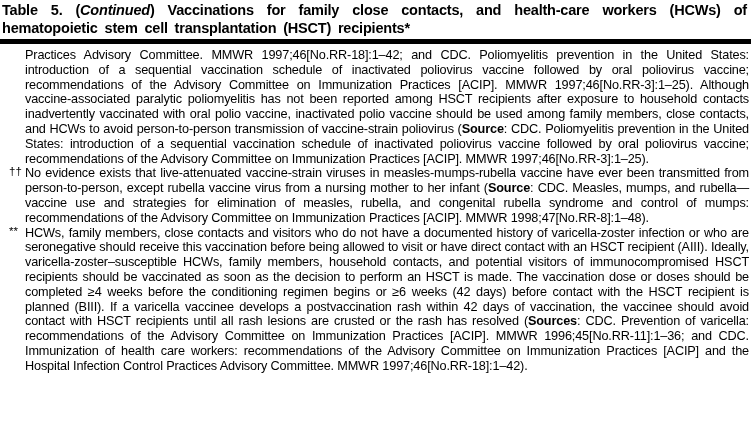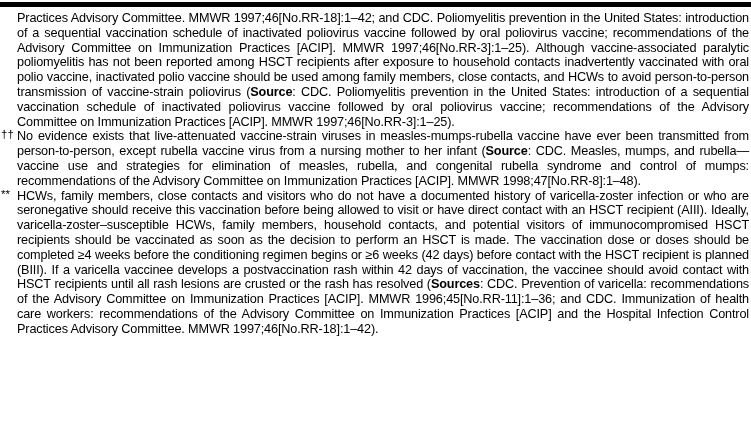--- a/index.html
+++ b/index.html
@@ -23,21 +23,21 @@
     text-align: justify;
     color: #000000;
   }
   .title .cont { font-style: italic; }
   .rule {
     height: 5px;
     background: #000000;
     margin: 2px 0 3px 0;
   }
   .footnotes {
-    padding: 1px 2px 0 0;
+    padding: 1px 2px 0 8px;
     font-size: 12.7px;
     line-height: 14.8px;
     letter-spacing: -0.15px;
     color: #000000;
   }
   .footnote {
     position: relative;
     padding-left: 17px;
     text-align: justify;
   }
@@ -48,20 +48,23 @@
     font-size: 11.5px;
     letter-spacing: 0;
   }
   .src { font-weight: bold; }
 </style>
 </head>
 <body>
 
 <div class="page">
 
+  <div class="title">
+    <span>Table 5. (</span><span class="cont">Continued</span><span>) Vaccinations for family close contacts, and health-care workers (HCWs) of hematopoietic stem cell transplantation (HSCT) recipients*</span>
+  </div>
 
   <div class="rule"></div>
 
   <div class="footnotes">
 
     <div class="footnote">
       <span>Practices Advisory Committee. MMWR 1997;46[No.RR-18]:1–42; and CDC. Poliomyelitis prevention in the United States: introduction of a sequential vaccination schedule of inactivated poliovirus vaccine followed by oral poliovirus vaccine; recommendations of the Advisory Committee on Immunization Practices [ACIP]. MMWR 1997;46[No.RR-3]:1–25). Although vaccine-associated paralytic poliomyelitis has not been reported among HSCT recipients after exposure to household contacts inadvertently vaccinated with oral polio vaccine, inactivated polio vaccine should be used among family members, close contacts, and HCWs to avoid person-to-person transmission of vaccine-strain poliovirus (</span><span class="src">Source</span><span>: CDC. Poliomyelitis prevention in the United States: introduction of a sequential vaccination schedule of inactivated poliovirus vaccine followed by oral poliovirus vaccine; recommendations of the Advisory Committee on Immunization Practices [ACIP]. MMWR 1997;46[No.RR-3]:1–25).</span>
     </div>
 
     <div class="footnote">

